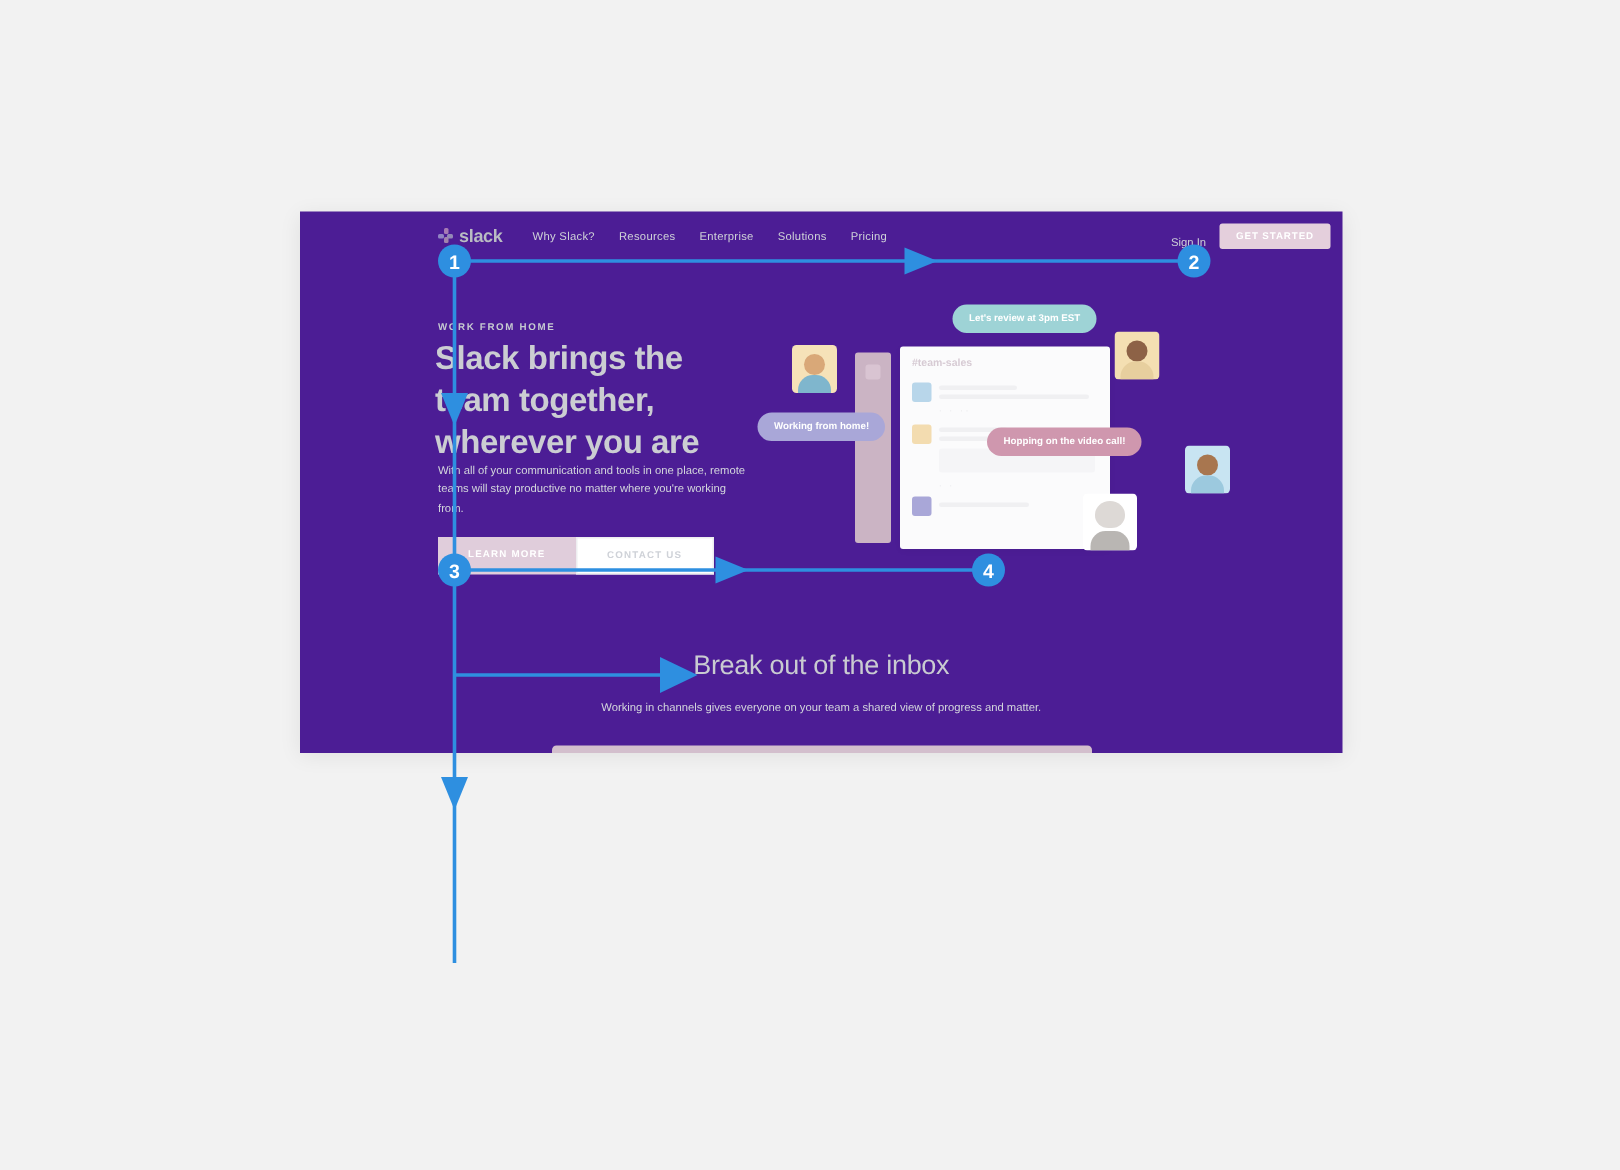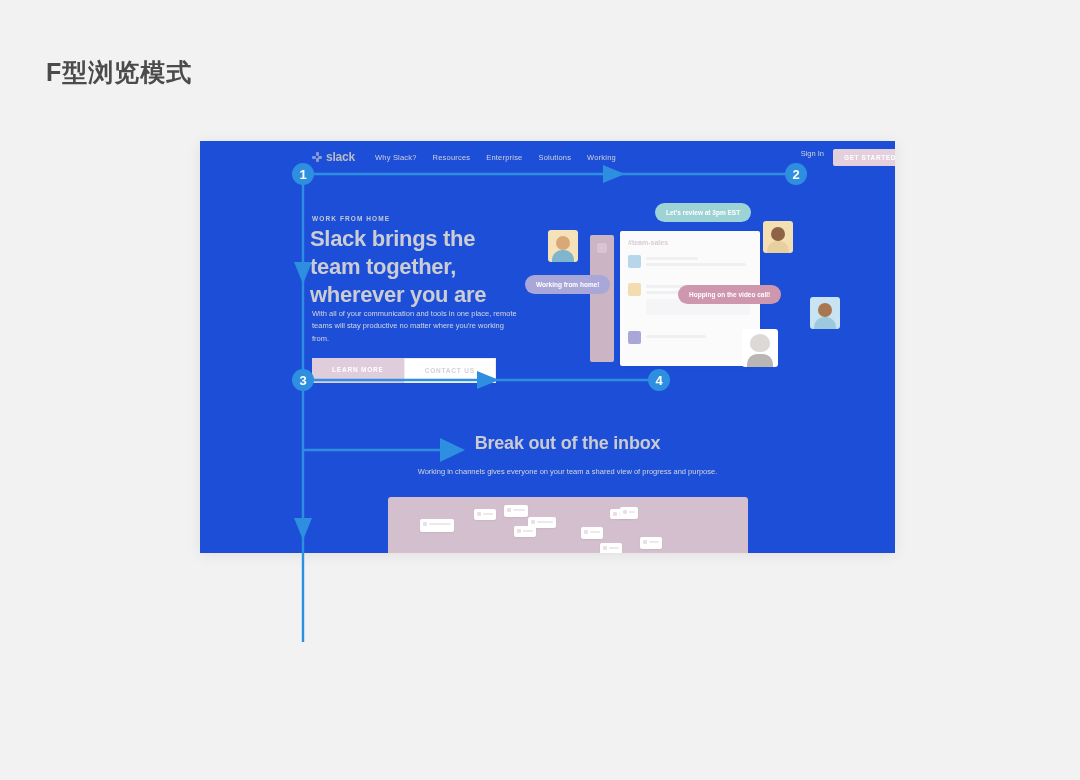--- a/index.html
+++ b/index.html
@@ -14,44 +14,43 @@
   
   .slide-title {
     position: absolute; left: 46px; top: 56px;
     font-size: 25px; font-weight: bold; color: #4b4b4b;
     letter-spacing: 1px;
   }
 
   
   .shot-card {
     position: absolute; left: 200px; top: 141px;
-    width: 695px; height: 412px;
-    background: #1d4ed8; overflow: hidden;
+    width: 695px; height: 361px;
+    background: #4c1d95; overflow: hidden;
     box-shadow: 0 2px 14px rgba(0,0,0,0.08);
-    padding-left: 20px;
   }
   .shot-inner { position: relative; width: 695px; height: 497px; }
 
   
   .site-nav { position: absolute; left: 0; top: 0; width: 695px; height: 36px; }
   .brand { position: absolute; left: 92px; top: 9px; display: flex; align-items: center; gap: 4px; }
   .brand-mark { width: 10px; height: 10px; position: relative; opacity: .55; }
   .brand-mark i {
     position: absolute; border-radius: 1px;
   }
   .brand-mark i:nth-child(1){ left:0; top:3.5px; width:4px; height:3px; background:#c9d9e8;}
   .brand-mark i:nth-child(2){ left:3.5px; top:0; width:3px; height:4px; background:#f0c8cf;}
   .brand-mark i:nth-child(3){ left:6px; top:3.5px; width:4px; height:3px; background:#cfe3d4;}
   .brand-mark i:nth-child(4){ left:3.5px; top:6px; width:3px; height:4px; background:#e8d7c2;}
   .brand-text { font-size: 12px; font-weight: bold; color: #b9bcc3; letter-spacing: -.2px; }
 
   .nav-links { position: absolute; left: 155px; top: 12px; display: flex; gap: 16px; text-align: center; }
   .nav-link { font-size: 7.5px; color: #cfd2d8; letter-spacing: .2px; white-space: nowrap; }
 
-  .nav-right { position: absolute; right: 8px; top: 8px; display: flex; align-items: flex-start; gap: 9px; }
+  .nav-right { position: absolute; right: 8px; top: 8px; display: flex; align-items: flex-end; gap: 9px; }
   .signin { font-size: 7.5px; color: #cfd2d8; }
   .get-started {
     background: #e4cfdc; color: #ffffff; font-size: 6.5px; font-weight: bold;
     letter-spacing: .6px; padding: 5px 11px; border-radius: 2px; white-space: nowrap;
   }
 
   
   .hero-eyebrow {
     position: absolute; left: 92px; top: 74px;
     font-size: 6.5px; font-weight: bold; letter-spacing: 1.1px; color: #c6cad1;
@@ -114,21 +113,21 @@
     border-radius: 10px 10px 0 0;
   }
   .f1 { left: 28px; top: 33px; width: 30px; height: 32px; }
   .f2 { left: 243px; top: 24px; width: 30px; height: 32px; }
   .f3 { left: 290px; top: 100px; width: 30px; height: 32px; }
   .f4 { left: 222px; top: 132px; width: 36px; height: 38px; }
 
   
   .sec2-title {
     position: absolute; left: 0; top: 292px; width: 695px; text-align: center;
-    font-size: 18px; font-weight: bold; color: #c9cbd1; letter-spacing: -.2px;
+    font-size: 18px; font-weight: normal; color: #c9cbd1; letter-spacing: -.2px;
   }
   .sec2-sub {
     position: absolute; left: 0; top: 326px; width: 695px; text-align: center;
     font-size: 7.5px; color: #d3d6dc;
   }
   .grid-panel {
     position: absolute; left: 168px; top: 356px; width: 360px; height: 141px;
     background: #d3bfcd; border-radius: 3px; overflow: hidden;
   }
   .card-chip {
@@ -157,41 +156,40 @@
   .overlay { position: absolute; left: 0; top: 0; width: 1080px; height: 780px; pointer-events: none; }
 
   
   .footer { position: absolute; left: 0; bottom: 0; width: 1080px; height: 96px; }
 </style>
 </head>
 <body>
 
 <div class="slide">
 
-  <div class="slide-title">F型浏览模式</div>
 
   <div class="shot-card">
     <div class="shot-inner">
 
       <div class="site-nav">
         <div class="brand">
           <span class="brand-mark">
             <i></i>
               <i></i>
               <i></i>
               <i></i>
           </span>
           <span class="brand-text">slack</span>
         </div>
         <div class="nav-links">
           <span class="nav-link">Why Slack?</span>
           <span class="nav-link">Resources</span>
           <span class="nav-link">Enterprise</span>
           <span class="nav-link">Solutions</span>
-          <span class="nav-link">Working</span>
+          <span class="nav-link">Pricing</span>
         </div>
         <div class="nav-right">
           <span class="signin">Sign In</span>
           <span class="get-started">GET STARTED</span>
         </div>
       </div>
 
       <div class="hero-eyebrow">WORK FROM HOME</div>
       <div class="hero-title">Slack brings the team together, wherever you are</div>
       <div class="hero-sub">With all of your communication and tools in one place, remote teams will stay productive no matter where you're working from.</div>
@@ -240,21 +238,21 @@
           <span class="body" style="bottom:0; width:22px; height:12px; background:#9cc9de;"></span>
         </div>
         <div class="face f4">
           <span class="bg" style="background:#ffffff;"></span>
           <span class="head" style="top:5px; width:20px; height:18px; background:#ddd9d6; border-radius:50% 50% 45% 45%;"></span>
           <span class="body" style="bottom:0; width:26px; height:13px; background:#b9b6b3;"></span>
         </div>
       </div>
 
       <div class="sec2-title">Break out of the inbox</div>
-      <div class="sec2-sub">Working in channels gives everyone on your team a shared view of progress and purpose.</div>
+      <div class="sec2-sub">Working in channels gives everyone on your team a shared view of progress and matter.</div>
 
       <div class="grid-panel">
         <div class="card-chip" style="left:32px; top:22px;  width:34px; height:13px;"></div>
         <div class="card-chip" style="left:86px; top:12px;  width:22px; height:11px;"></div>
         <div class="card-chip" style="left:116px; top:8px;  width:24px; height:12px;"></div>
         <div class="card-chip" style="left:140px; top:20px; width:28px; height:11px;"></div>
         <div class="card-chip" style="left:126px; top:29px; width:22px; height:11px;"></div>
         <div class="card-chip" style="left:193px; top:30px; width:22px; height:12px;"></div>
         <div class="card-chip" style="left:222px; top:12px; width:20px; height:10px;"></div>
         <div class="card-chip" style="left:232px; top:10px; width:18px; height:12px;"></div>

